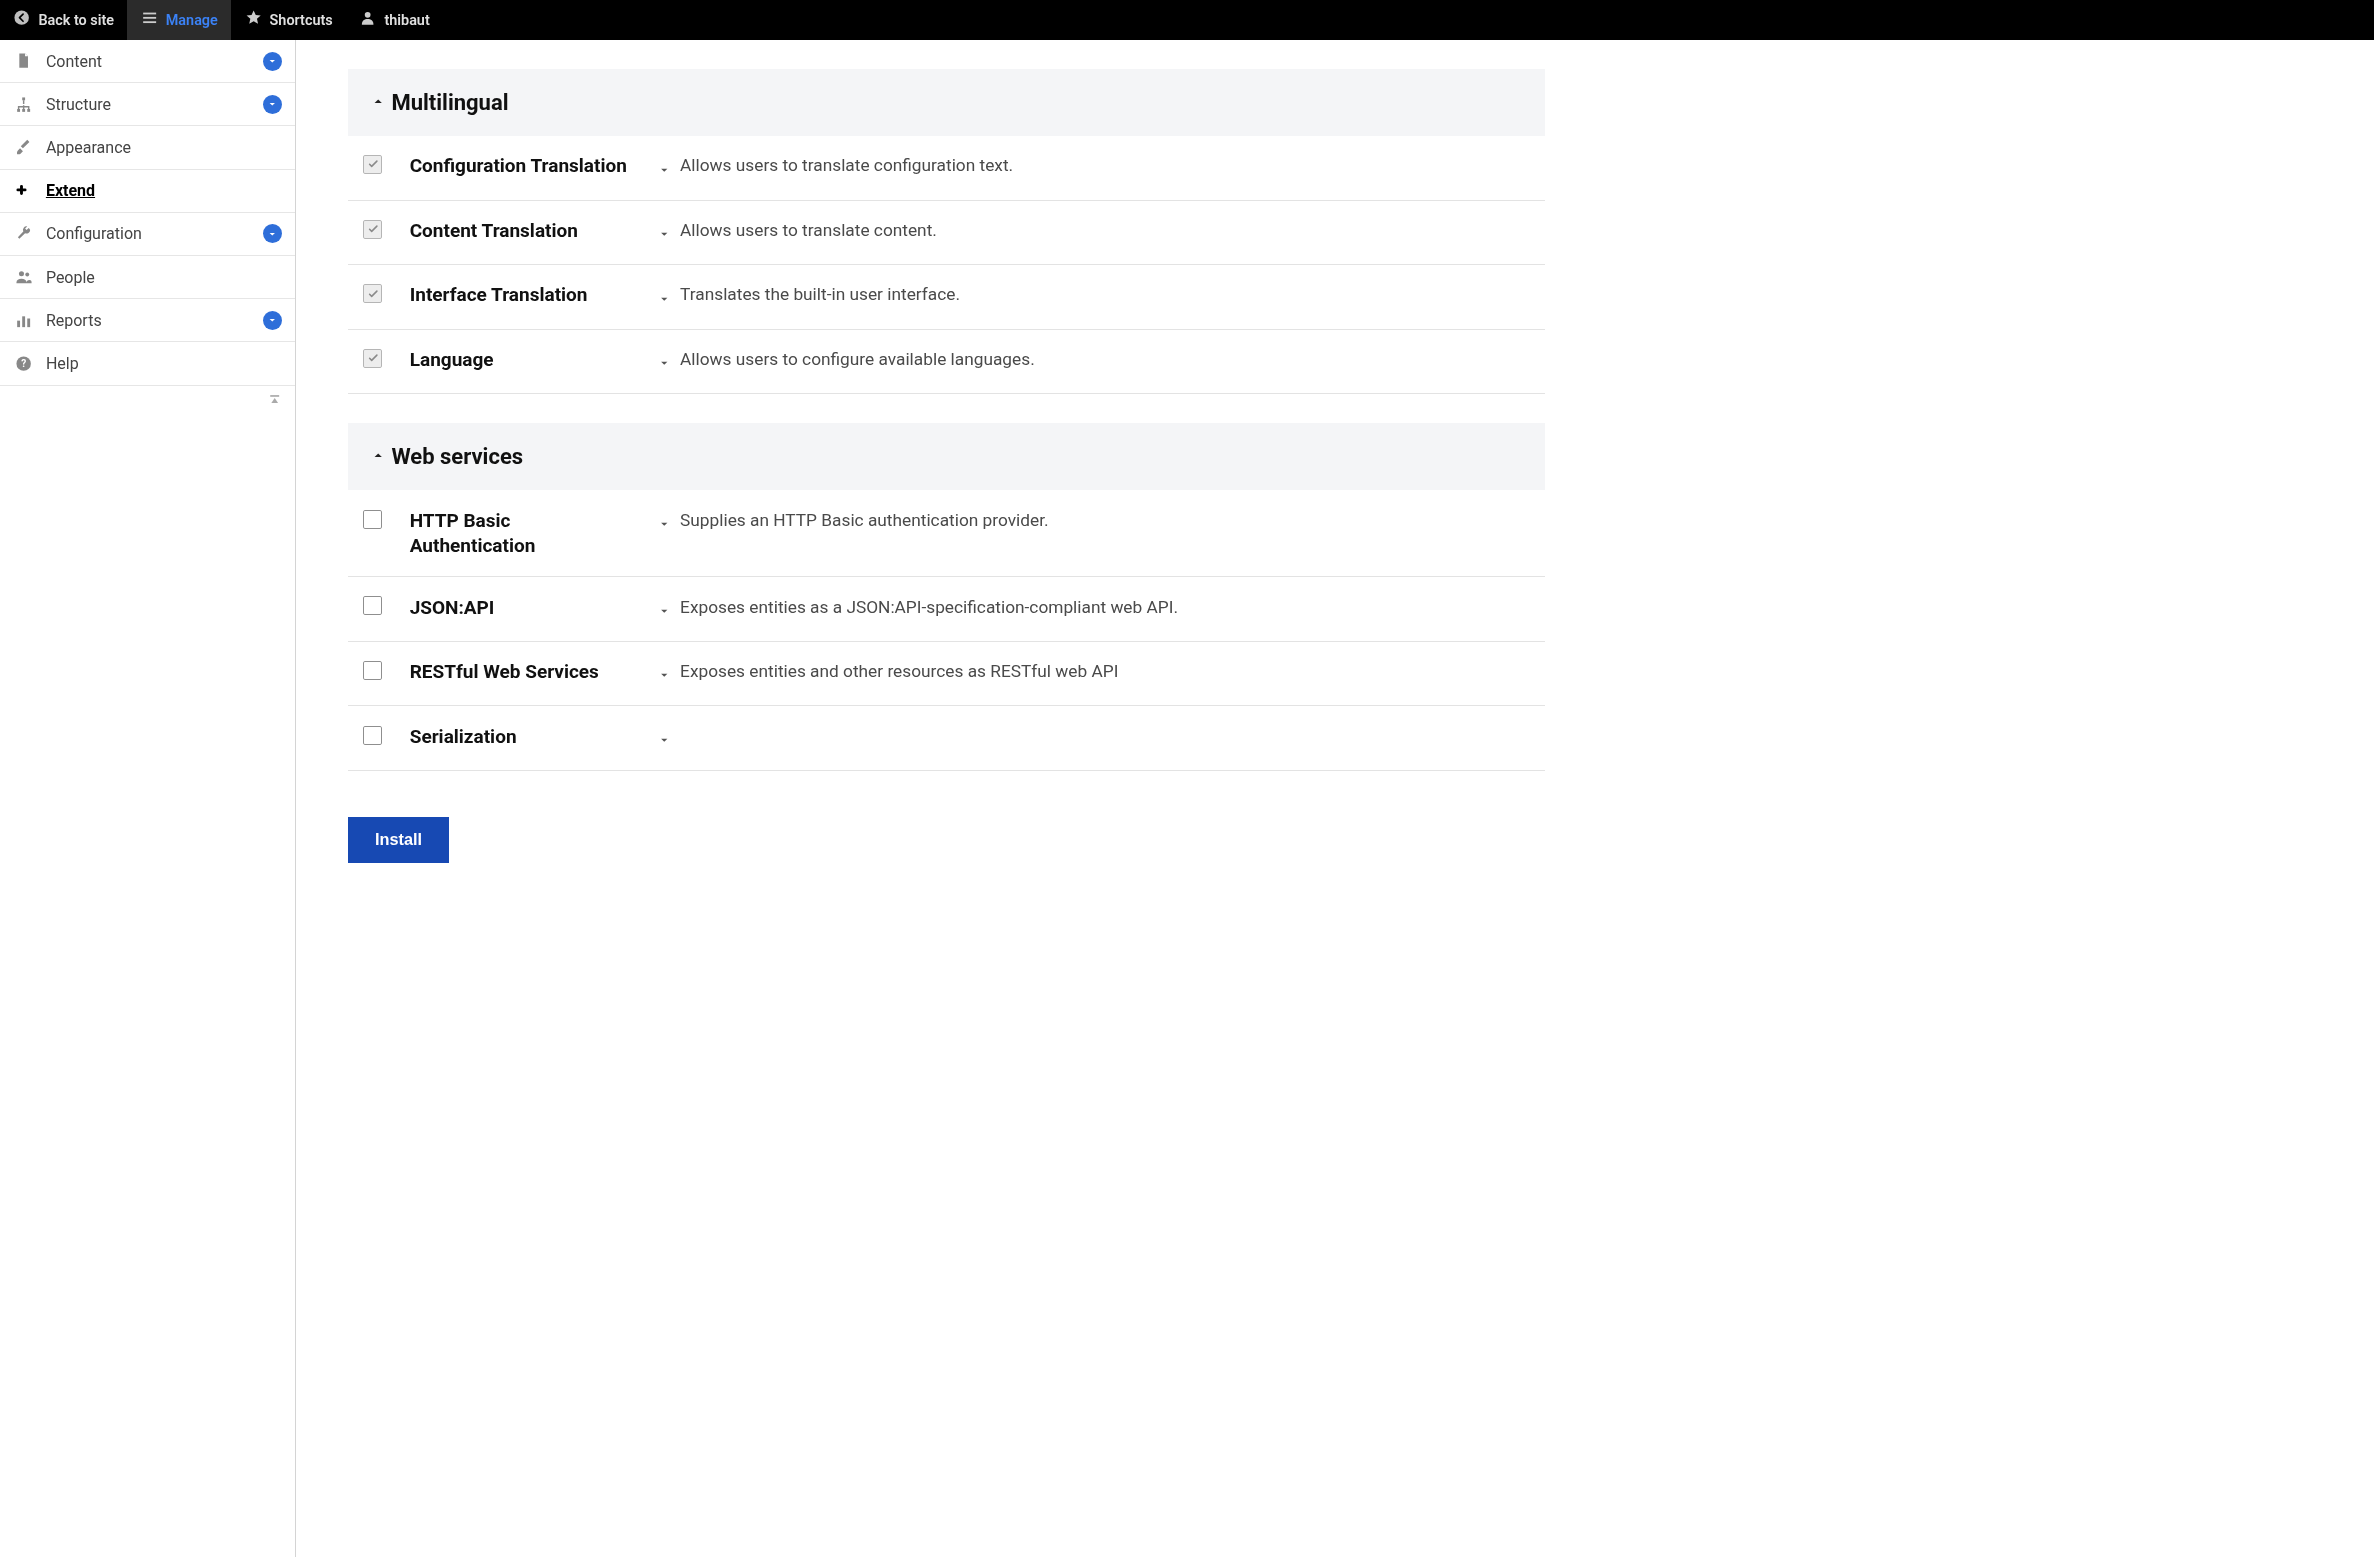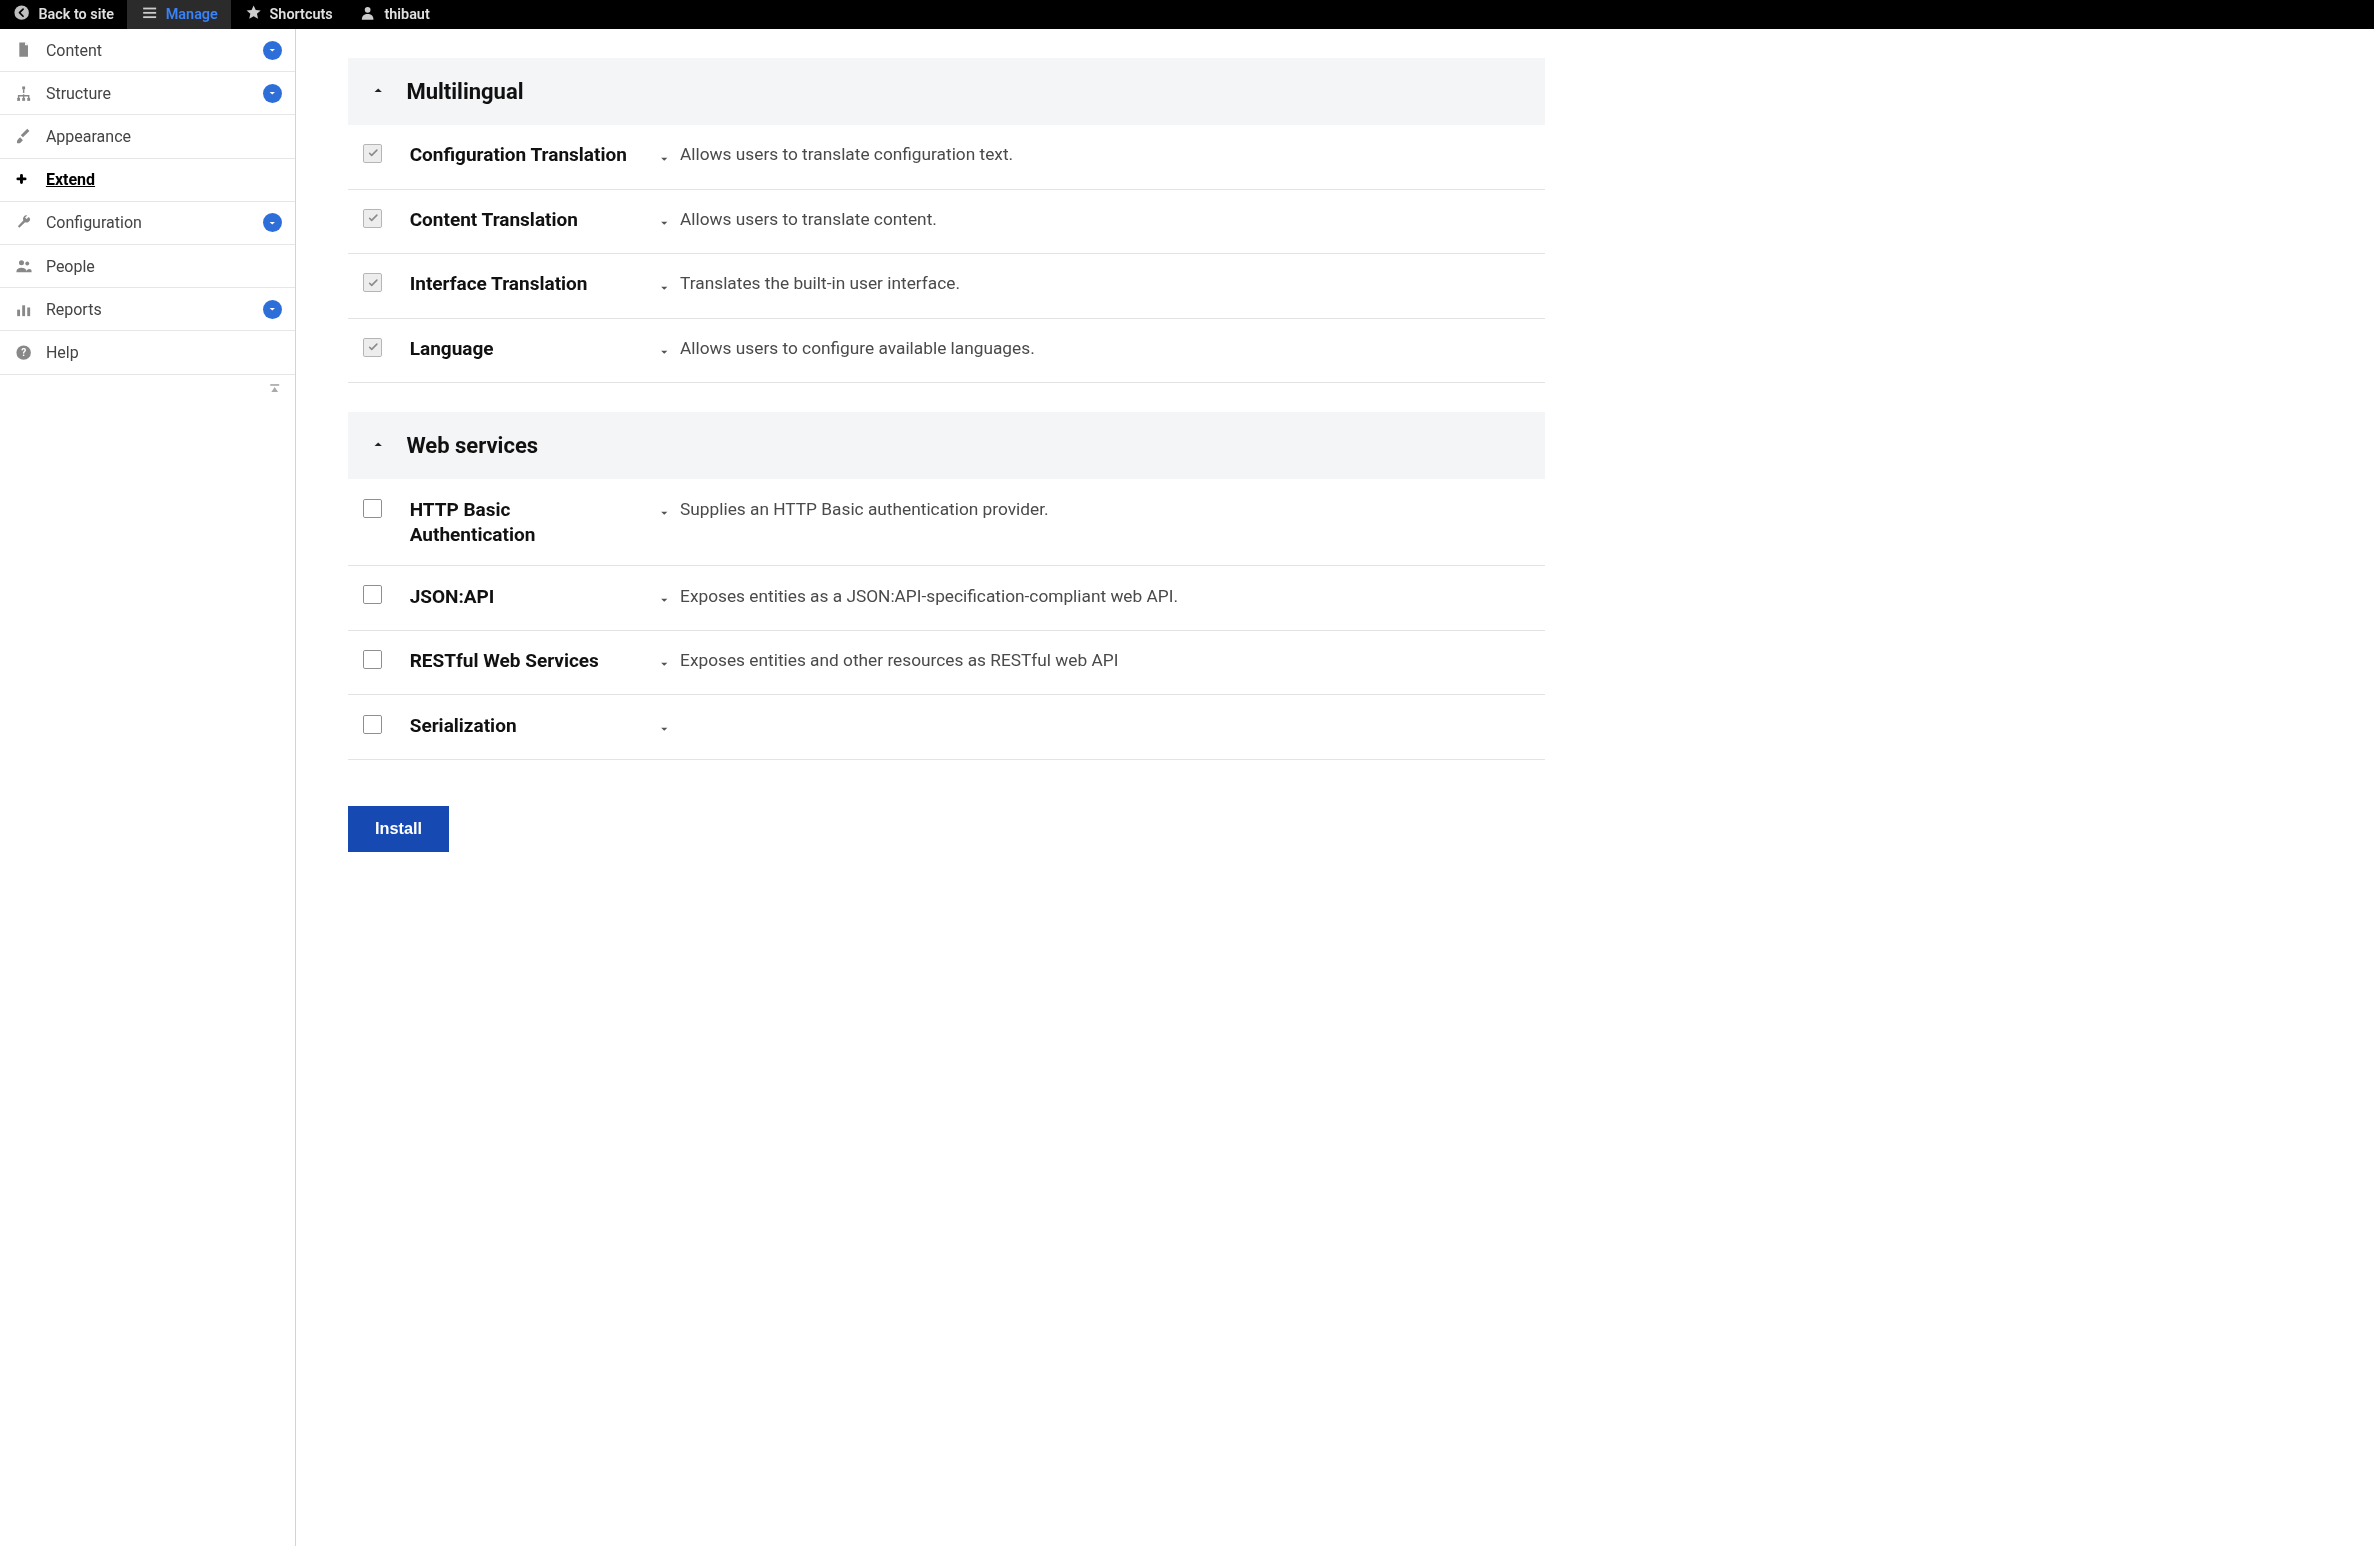--- a/index.html
+++ b/index.html
@@ -1,19 +1,19 @@
 <!DOCTYPE html>
 <html><head>
   <meta charset="utf-8">
   <style>
     * { margin: 0; padding: 0; box-sizing: border-box; }
     body { font-family: -apple-system, BlinkMacSystemFont, "Segoe UI", Roboto, Helvetica, Arial, sans-serif; background: #fff; color: #222; }
 
     
-    .toolbar { background: #000; height: 29px; display: flex; align-items: stretch; color: #e0e0e0; font-size: 14.4px; }
+    .toolbar { background: #000; height: 40px; display: flex; align-items: stretch; color: #e0e0e0; font-size: 14.4px; }
     .toolbar-item { display: flex; align-items: center; gap: 7.7px; padding: 0 13.4px; cursor: pointer; }
     .toolbar-item.active { background: #2b2b2b; color: #3b82f6; }
     .toolbar-item .ti-label { font-weight: 600; }
     .toolbar-item svg { width: 17.3px; height: 17.3px; fill: #ccc; }
 
     
     .layout { display: flex; min-height: calc(100vh - 41px); }
     .sidebar { width: 296px; background: #fff; border-right: 1px solid #d4d4d4; display: flex; flex-direction: column; }
     .side-item { display: flex; align-items: center; gap: 11.5px; padding: 10.6px 13.4px; border-bottom: 1px solid #e6e6e6; color: #444; font-size: 16px; cursor: pointer; position: relative; }
     .side-item .side-icon { width: 21px; height: 21px; display: flex; align-items: center; justify-content: center; }
@@ -23,21 +23,21 @@
     .side-item.active .side-icon svg { fill: #000; }
     .side-chevron { margin-left: auto; width: 19px; height: 19px; border-radius: 50%; background: #2e6ed9; display: flex; align-items: center; justify-content: center; }
     .side-chevron svg { width: 10.6px; height: 10.6px; fill: #fff; }
     .sidebar-collapse { display:flex; justify-content:flex-end; padding:7.7px 13.4px; }
     .sidebar-collapse svg { width:13.4px; height:15.4px; fill:#aaa; }
 
     
     .main { flex: 1; background: #fff; padding: 0 0 38px 0; }
     .content-wrap { padding: 0 38px 0 52px; max-width: 1287px; }
 
-    .section-header { background: #f4f5f7; padding: 21px 23px; margin-top: 29px; display: flex; align-items: center; gap: 21px; }
+    .section-header { background: #f4f5f7; padding: 21px 23px; margin-top: 29px; display: flex; align-items: center; gap: 6px; }
     .section-header .sh-title { font-size: 22px; font-weight: 700; color: #111; }
     .section-header svg { width: 14.4px; height: 14.4px; fill: #222; }
 
     .module-row { display: flex; align-items: flex-start; padding: 17.3px 23px 17.3px 15.4px; border-bottom: 1px solid #e3e3e3; gap: 17.3px; }
     .mr-check { width: 29px; padding-top: 1.9px; }
     .mr-checkbox { width: 19px; height: 19px; border: 1px solid #8f8f8f; border-radius: 1.9px; background: #fff; display: flex; align-items: center; justify-content: center; cursor: pointer; }
     .mr-checkbox.checked { background: #fff; }
     .mr-checkbox.disabled { background: #ededed; border-color: #b5b5b5; }
     .mr-checkbox svg { width: 12.5px; height: 12.5px; fill: #8a8a8a; display: none; }
     .mr-checkbox.checked svg { display: block; }

